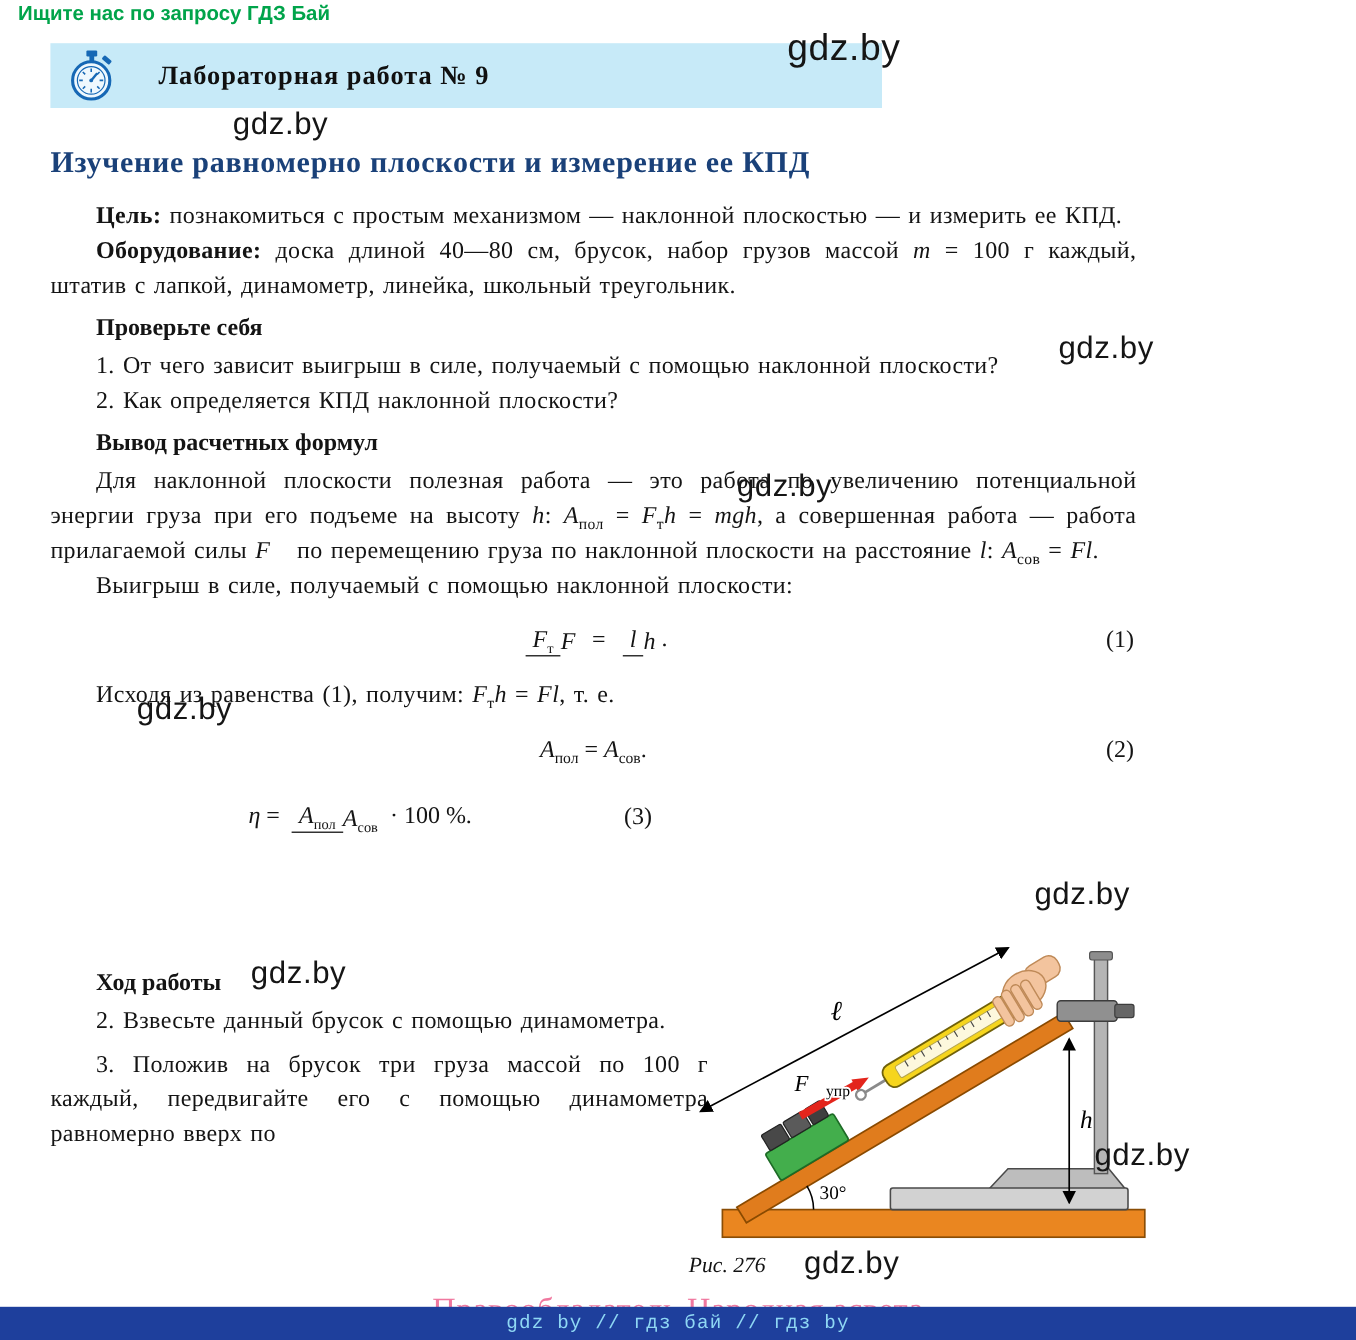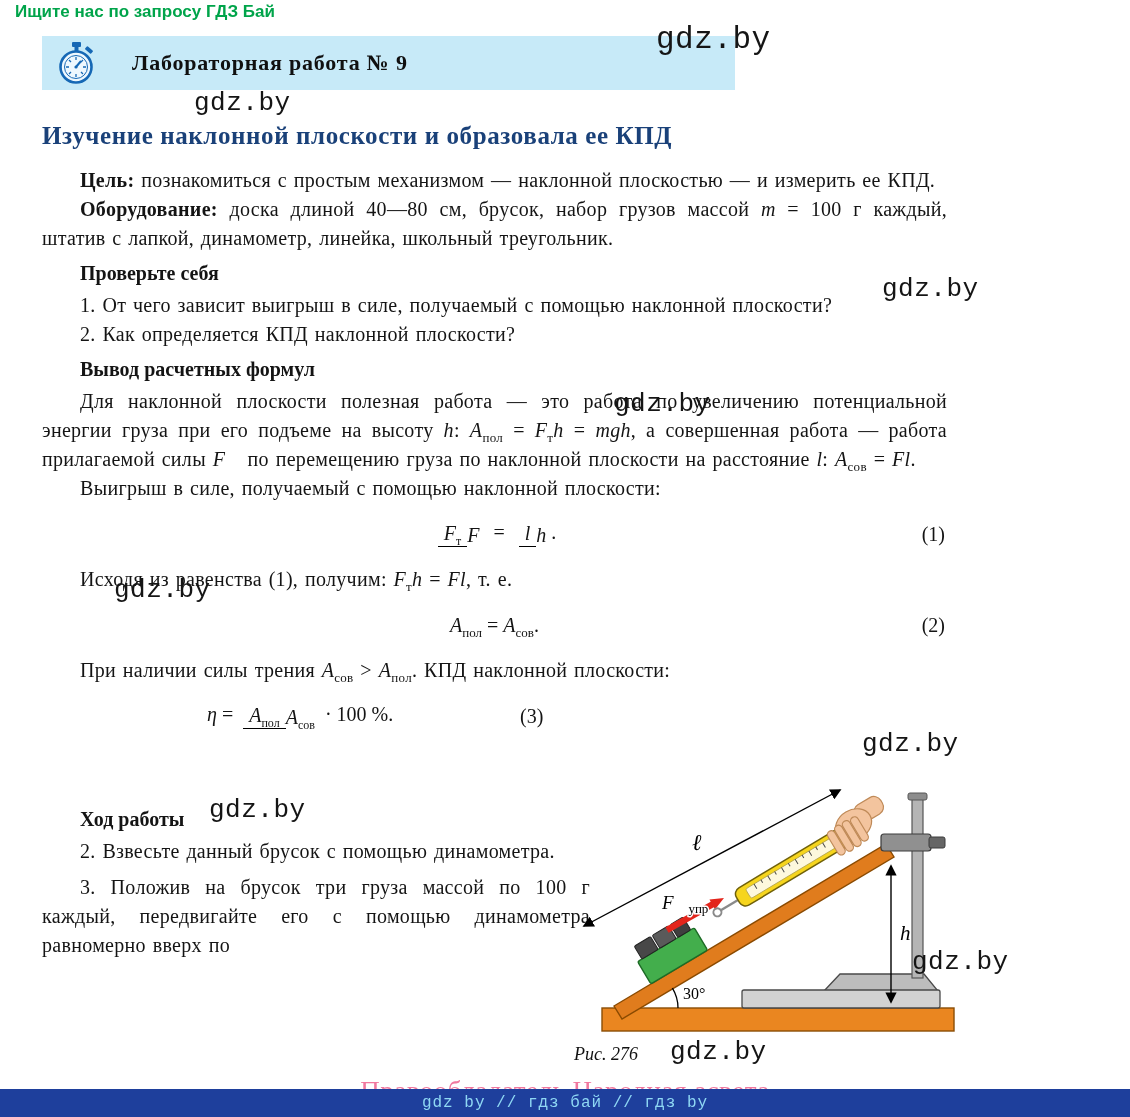--- a/index.html
+++ b/index.html
@@ -3,21 +3,21 @@
 <meta charset="utf-8">
 <style>
   html,body{margin:0;padding:0;background:#ffffff;}
   .page{position:relative;width:1130px;height:1117px;background:#fff;overflow:hidden;
         font-family:"Liberation Serif","DejaVu Serif",serif;color:#141414;}
 
   .top-banner{position:absolute;top:2px;left:0;width:100%;
 
         font-family:"Liberation Sans","DejaVu Sans",sans-serif;font-size:17px;font-weight:bold;color:#00a44a;padding-left:15px;}
 
-  .wm{position:absolute;font-family:Liberation Mono, monospace;color:#151515;z-index:10;letter-spacing:.5px;}
+  .wm{position:absolute;font-family:Liberation Sans, sans-serif;color:#151515;z-index:10;letter-spacing:.5px;}
   .wm-a{left:656px;top:22px;font-size:31px;}
   .wm-b{left:194px;top:88px;font-size:26px;}
   .wm-c{left:882px;top:274px;font-size:26px;}
   .wm-d{left:614px;top:389px;font-size:26px;}
   .wm-e{left:114px;top:575px;font-size:26px;}
   .wm-f{left:862px;top:729px;font-size:26px;}
   .wm-g{left:209px;top:795px;font-size:26px;}
   .wm-h{left:912px;top:947px;font-size:26px;}
   .wm-i{left:670px;top:1037px;font-size:26px;}
 
@@ -85,21 +85,21 @@
       <rect x="31" y="8" width="8" height="4" rx="1" fill="#1668b5" transform="rotate(40 35 10)"></rect>
       <circle cx="22" cy="27" r="15.5" fill="#eef8fe" stroke="#1668b5" stroke-width="2.6"></circle>
       <circle cx="22" cy="27" r="11.5" fill="none" stroke="#1668b5" stroke-width="1"></circle>
       <path d="M22 17 L22 20 M22 34 L22 37 M12 27 L15 27 M29 27 L32 27 M15 20 L17 22 M29 34 L27 32 M15 34 L17 32 M29 20 L27 22" stroke="#1668b5" stroke-width="1.3"></path>
       <line x1="22" y1="27" x2="27" y2="21" stroke="#1668b5" stroke-width="2"></line>
       <circle cx="22" cy="27" r="1.6" fill="#1668b5"></circle>
     </svg>
     <span class="band-title">Лабораторная работа № 9</span>
   </div>
 
-  <h1 class="page-title">Изучение наклонной плоскости и образовала ее КПД</h1>
+  <h1 class="page-title">Изучение равномерно плоскости и измерение ее КПД</h1>
 
   <div class="upper">
     <p class="para"><span class="rt-b">Цель:</span><span class="rt-s"> познакомиться с простым механизмом — наклонной плоскостью — и измерить ее КПД.</span></p>
     <p class="para"><span class="rt-b">Оборудование:</span><span class="rt-s"> доска длиной 40—80 см, брусок, набор грузов массой </span><span class="rt-i">m</span><span class="rt-s"> = 100 г каждый, штатив с лапкой, динамометр, линейка, школьный треугольник.</span></p>
 
     <p class="subhead">Проверьте себя</p>
     <p class="para">1. От чего зависит выигрыш в силе, получаемый с помощью наклонной плоскости?</p>
     <p class="para">2. Как определяется КПД наклонной плоскости?</p>
 
     <p class="subhead">Вывод расчетных формул</p>
@@ -119,21 +119,20 @@
       <span class="eq-num">(1)</span>
     </div>
 
     <p class="para"><span class="rt-s">Исходя из равенства (1), получим: </span><span class="rt-i">F</span><sub class="rt-sub">т</sub><span class="rt-i">h</span><span class="rt-s"> = </span><span class="rt-i">Fl</span><span class="rt-s">,  т. е.</span></p>
 
     <div class="formula-row">
       <span class="formula-body"><span class="rt-i">A</span><sub class="rt-sub">пол</sub><span class="rt-s"> = </span><span class="rt-i">A</span><sub class="rt-sub">сов</sub><span class="rt-s">.</span></span>
       <span class="eq-num">(2)</span>
     </div>
 
-    <p class="para"><span class="rt-s">При наличии силы трения </span><span class="rt-i">A</span><sub class="rt-sub">сов</sub><span class="rt-s"> &gt; </span><span class="rt-i">A</span><sub class="rt-sub">пол</sub><span class="rt-s">. КПД наклонной плоскости:</span></p>
 
     <div class="formula-row formula-left">
       <span class="formula-body">
         <span><span class="rt-i">η</span><span class="rt-s"> = </span></span><span class="frac">
             <span class="num"><span class="rt-i">A</span><sub class="rt-sub">пол</sub></span>
             <span class="den"><span class="rt-i">A</span><sub class="rt-sub">сов</sub></span>
           </span><span><span class="rt-s"> · 100 %.</span></span>
       </span>
       <span class="eq-num">(3)</span>
     </div>

